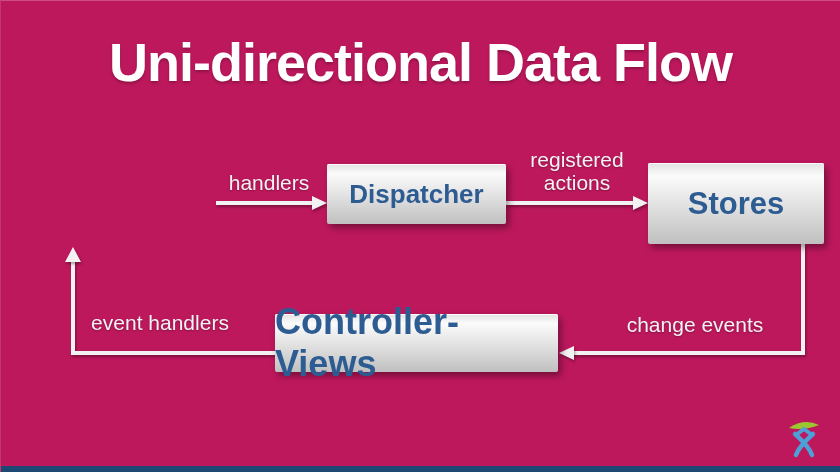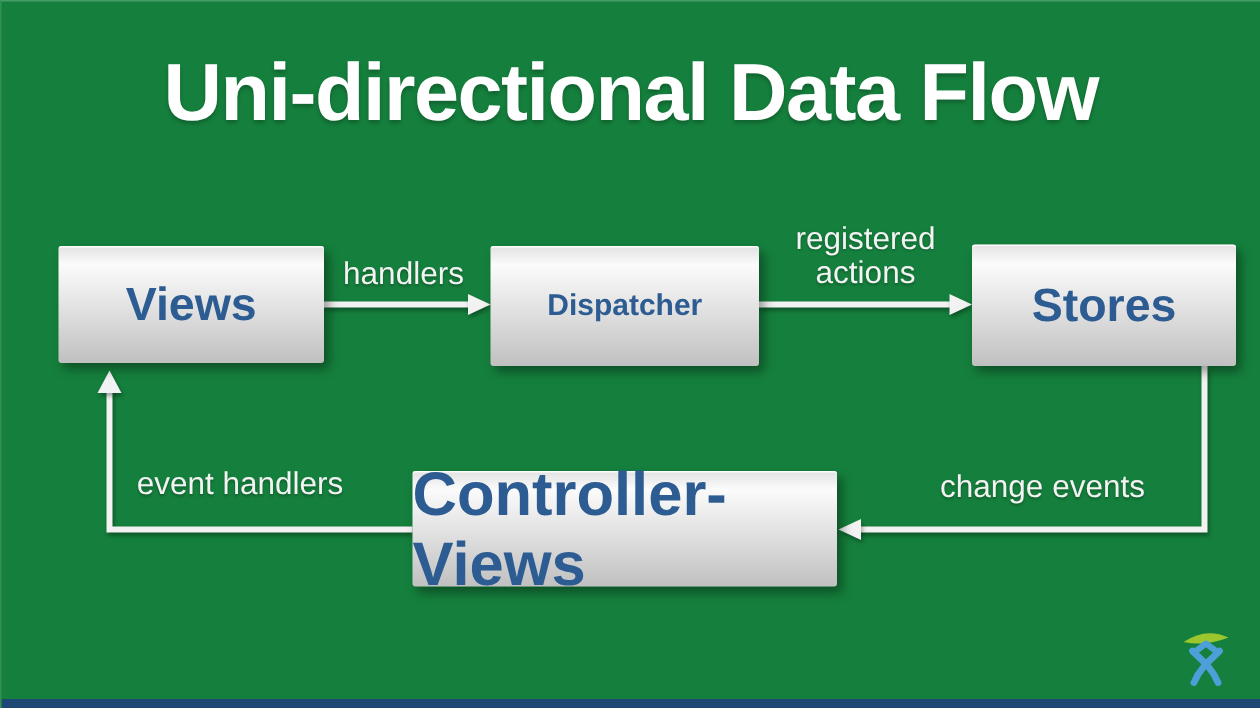--- a/index.html
+++ b/index.html
@@ -5,21 +5,21 @@
   html, body {
     margin: 0;
     padding: 0;
     background: #111;
     font-family: "Liberation Sans", sans-serif;
   }
   .slide {
     position: relative;
     width: 840px;
     height: 472px;
-    background: #15803d;
+    background: #be185d;
     overflow: hidden;
     border-top: 1px solid rgba(255,255,255,0.22);
     border-left: 1px solid rgba(255,255,255,0.12);
     box-sizing: border-box;
   }
   .bottom-strip {
     position: absolute;
     left: 0;
     bottom: 0;
     width: 100%;
@@ -45,23 +45,23 @@
     display: flex;
     align-items: center;
     justify-content: center;
     background: linear-gradient(180deg, #e2e2e2 0%, #fbfbfb 16%, #dedede 58%, #c0c0c0 100%);
     border-radius: 2px;
     box-shadow: 3px 4px 7px rgba(0,0,0,0.38), inset 0 1px 0 rgba(255,255,255,0.9);
     color: #2d5c92;
     font-weight: bold;
   }
   .node-views        { left: 38px;  top: 163px; width: 177px; height: 78px; font-size: 31px; }
-  .node-dispatcher   { left: 326px; top: 163px; width: 179px; height: 80px; font-size: 20px; }
+  .node-dispatcher   { left: 326px; top: 163px; width: 179px; height: 60px; font-size: 26px; }
   .node-stores       { left: 647px; top: 162px; width: 176px; height: 81px; font-size: 31px; }
-  .node-controller   { left: 274px; top: 313px; width: 283px; height: 77px; font-size: 41px; }
+  .node-controller   { left: 274px; top: 313px; width: 283px; height: 58px; font-size: 36px; }
   .arrows {
     position: absolute;
     left: 0;
     top: 0;
     width: 840px;
     height: 472px;
     pointer-events: none;
   }
   .arrows path, .arrows polygon {
     filter: drop-shadow(1px 2px 1.5px rgba(0,0,0,0.35));
@@ -111,23 +111,20 @@
       <path d="M802,243 V352 H571" stroke="#f2f2f2" stroke-width="4" fill="none"></path>
       <polygon points="558,352 573,345 573,359" fill="#f2f2f2"></polygon>
     </g>
 
     <g>
       <path d="M274,352 H72 V259" stroke="#f2f2f2" stroke-width="4" fill="none"></path>
       <polygon points="72,246 64,261 80,261" fill="#f2f2f2"></polygon>
     </g>
   </svg>
 
-  <div class="node node-views">
-    <span>Views</span>
-  </div>
 
   <div class="node node-dispatcher">
     <span>Dispatcher</span>
   </div>
 
   <div class="node node-stores">
     <span>Stores</span>
   </div>
 
   <div class="node node-controller">

